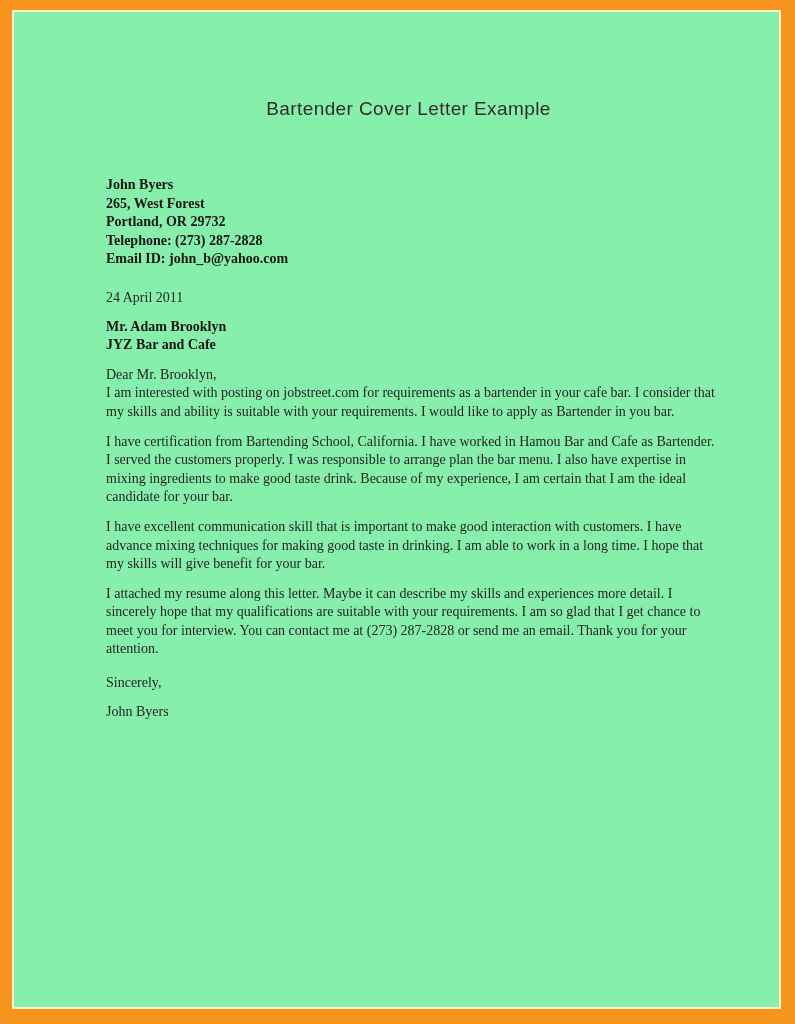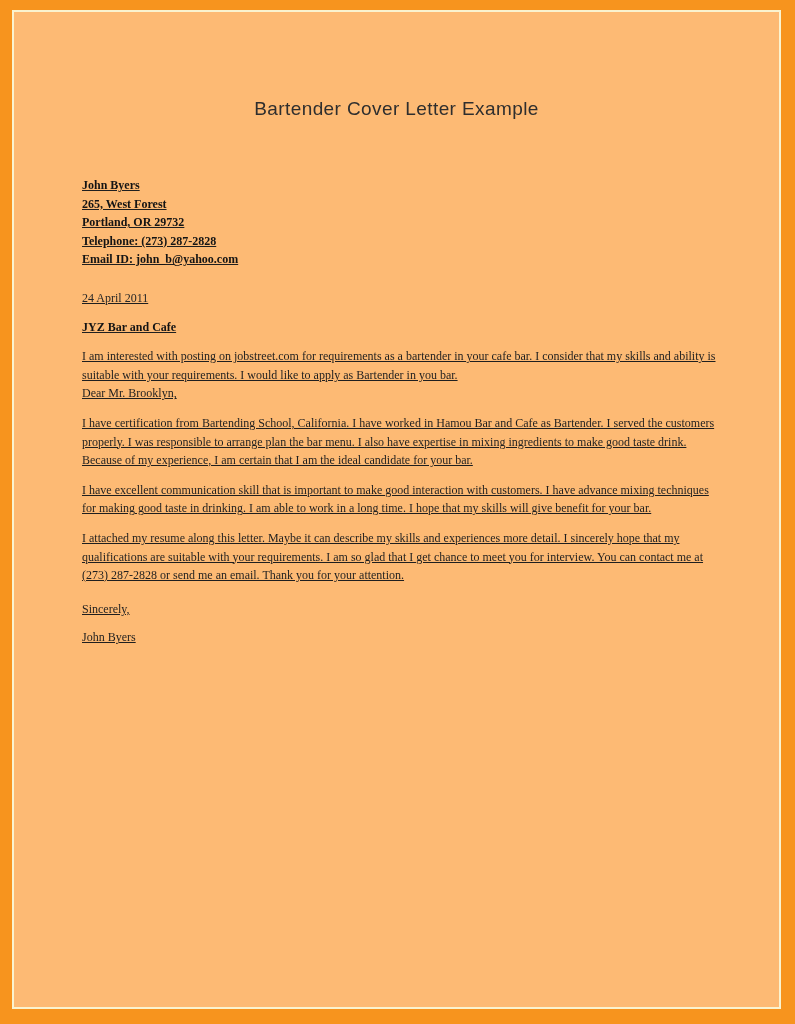--- a/index.html
+++ b/index.html
@@ -10,41 +10,41 @@
   }
   .frame {
     width: 795px;
     height: 1024px;
     background: #F7941E;
     padding: 10px 14px 15px 12px;
   }
   .page {
     width: 100%;
     height: 100%;
-    background: #fdba74;
+    background: #86efac;
     border: 2px solid #FAF3CF;
     overflow: hidden;
+    padding-left: 24px;
   }
   .doc-title {
     margin-top: 86px;
     text-align: center;
     font-family: "Liberation Sans", sans-serif;
     font-size: 19px;
     font-weight: 400;
     letter-spacing: 0.4px;
     color: #2e2e2e;
   }
   .content {
     margin-top: 56px;
     padding: 0 60px 0 68px;
     font-family: "Liberation Serif", serif;
-    font-size: 12px;
+    font-size: 14px;
     line-height: 18.6px;
     color: #1f1f1f;
-    text-decoration: underline;
   }
   .address-block {
     font-weight: bold;
     color: #141414;
   }
   .address-block div { white-space: nowrap; }
   .date-line {
     margin-top: 20px;
     color: #262626;
   }
@@ -78,26 +78,27 @@
         <div>John Byers</div>
         <div>265, West Forest</div>
         <div>Portland, OR 29732</div>
         <div>Telephone: (273) 287-2828</div>
         <div>Email ID: john_b@yahoo.com</div>
       </div>
 
       <div class="date-line">24 April 2011</div>
 
       <div class="address-block recipient-block">
+        <div>Mr. Adam Brooklyn</div>
         <div>JYZ Bar and Cafe</div>
       </div>
 
       <div class="salutation-paragraph">
+        <div>Dear Mr. Brooklyn,</div>
         <div>I am interested with posting on jobstreet.com for requirements as a bartender in your cafe bar. I consider that my skills and ability is suitable with your requirements. I would like to apply as Bartender in you bar.</div>
-        <div>Dear Mr. Brooklyn,</div>
       </div>
 
       <p class="body-paragraph">I have certification from Bartending School, California. I have worked in Hamou Bar and Cafe as Bartender. I served the customers properly. I was responsible to arrange plan the bar menu. I also have expertise in mixing ingredients to make good taste drink. Because of my experience, I am certain that I am the ideal candidate for your bar.</p>
 
       <p class="body-paragraph">I have excellent communication skill that is important to make good interaction with customers. I have advance mixing techniques for making good taste in drinking. I am able to work in a long time. I hope that my skills will give benefit for your bar.</p>
 
       <p class="body-paragraph">I attached my resume along this letter. Maybe it can describe my skills and experiences more detail. I sincerely hope that my qualifications are suitable with your requirements. I am so glad that I get chance to meet you for interview. You can contact me at (273) 287-2828 or send me an email. Thank you for your attention.</p>
 
       <div class="closing-line">Sincerely,</div>
 

